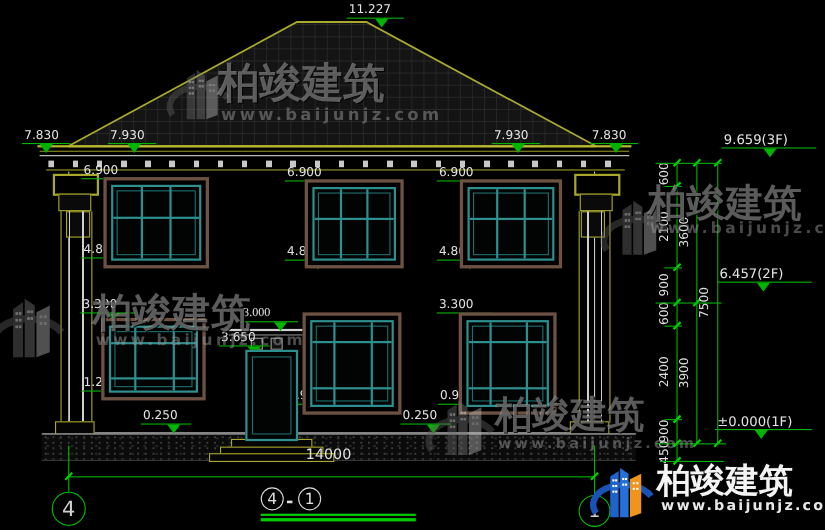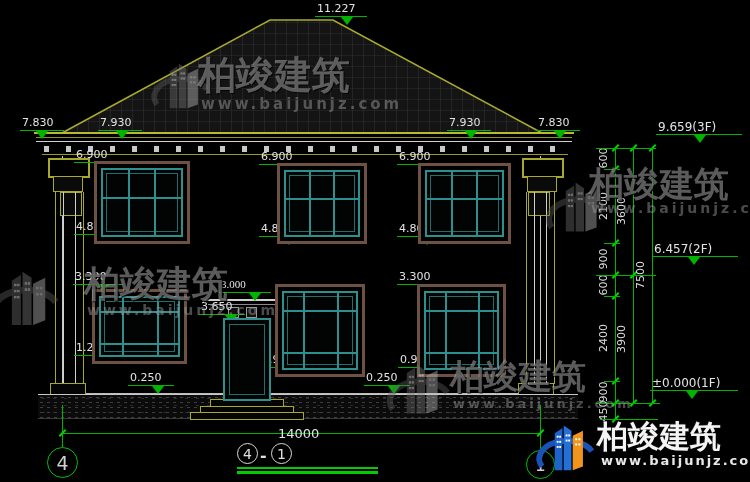--- a/index.html
+++ b/index.html
@@ -312,21 +312,21 @@
       <div class="trim" style="left:417px;top:284px;width:83px;height:87px;"></div>
       <div class="glass" style="left:424px;top:291px;width:71px;height:75px;">
         <div class="mull" style="left: 19px; top: 0px; width: 2px; height: 100%;"></div>
         <div class="mull" style="left: 52px; top: 0px; width: 2px; height: 100%;"></div>
         <div class="mull" style="left: 0px; top: 17px; width: 100%; height: 2px;"></div>
         <div class="mull" style="left: 0px; top: 59px; width: 100%; height: 2px;"></div>
       </div>
       <div class="doorf" style="left:223px;top:318px;width:44px;height:79px;"></div>
     </div>
 
-  <div class="dimtxt" style="left:278px;top:426px;text-align:right;">14000</div>
+  <div class="dimtxt" style="left:278px;top:406px;text-align:right;">14000</div>
 
   <div class="bubble" style="left:47px;top:447px;width:29px;height:29px;font-size:19px;">4</div>
   <div class="bubble" style="left:526px;top:450px;width:27px;height:27px;font-size:17px;">1</div>
 
   <div class="tcirc" style="left:237px;top:443px;">4</div>
   <div class="tdash" style="left:260px;top:446px;">-</div>
   <div class="tcirc" style="left:271px;top:443px;">1</div>
   <div class="uline1"></div>
   <div class="uline2"></div>
 

